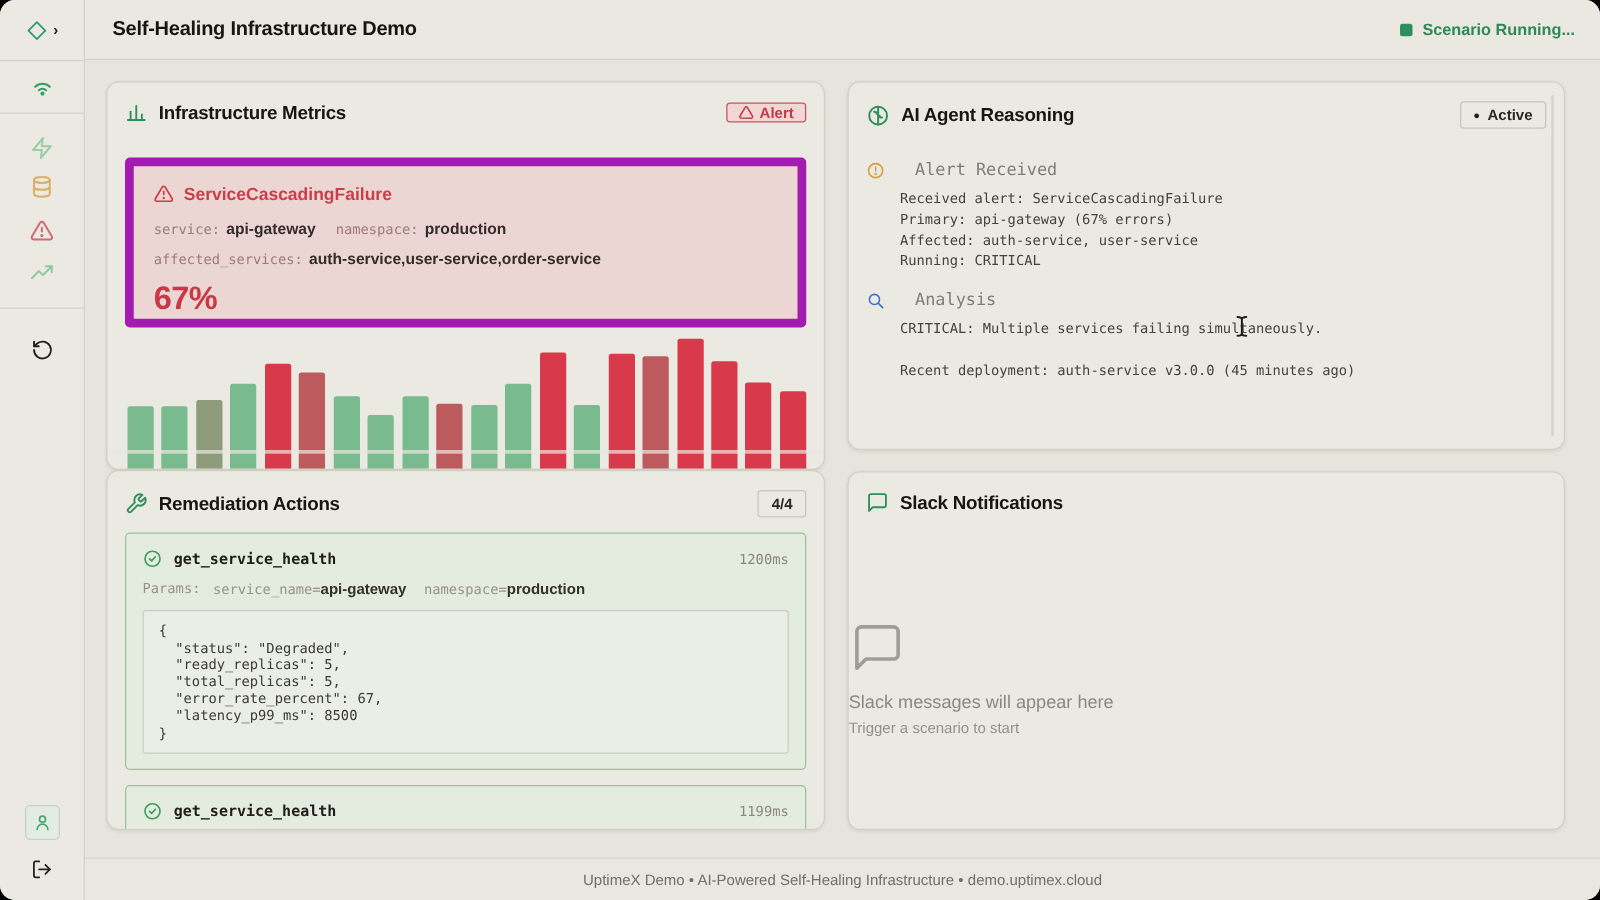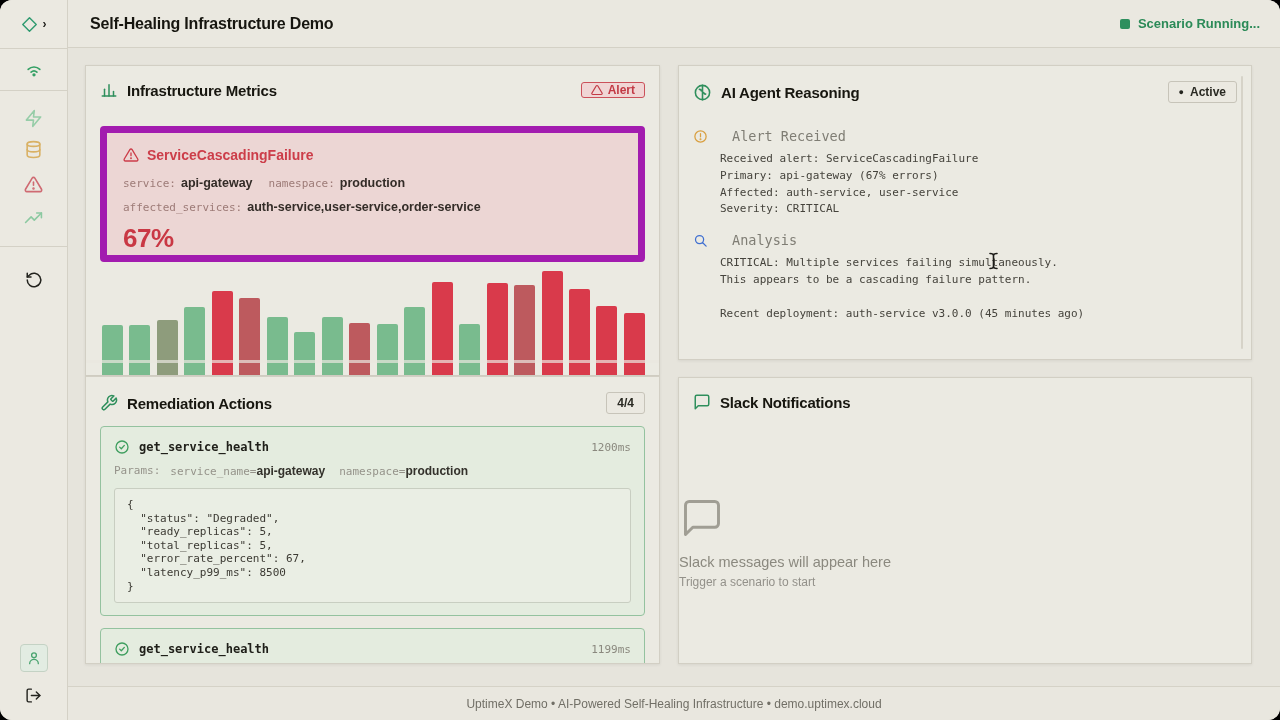--- a/index.html
+++ b/index.html
@@ -17,21 +17,21 @@
   .user-box { position:absolute; left:20px; bottom:48px; width:28px; height:28px; border:1px solid #c4d2c4; background:#e2ece2; border-radius:4px; display:flex; align-items:center; justify-content:center; }
 
   
   .topbar { position:absolute; left:68px; right:0; top:0; height:48px; background:#eae8e0; border-bottom:1px solid #d4d1c6; display:flex; align-items:center; padding:0 20px 0 22px; }
   .topbar .title { font-size:16px; font-weight:bold; color:#16150f; letter-spacing:-0.2px; }
   .topbar .status { margin-left:auto; display:flex; align-items:center; gap:8px; color:#2b8a57; font-size:13px; font-weight:bold; }
   .status-square { width:10px; height:10px; background:#2e8f5e; border-radius:2px; }
 
   
   .content { position:absolute; left:68px; right:0; top:48px; bottom:34px; background:#e6e4dc; }
-  .panel { position:absolute; background:#ebeae2; border:1px solid #d2cfc4; border-radius:0; box-shadow:0 1px 3px rgba(0,0,0,0.07); }
+  .panel { position:absolute; background:#ebeae2; border:1px solid #d2cfc4; border-radius:10px; box-shadow:0 1px 3px rgba(0,0,0,0.07); }
   .panel-head { display:flex; align-items:center; gap:9px; padding:15px 14px 0 14px; }
   .panel-title { font-size:15px; font-weight:bold; color:#17160f; letter-spacing:-0.2px; }
   .badge-plain { margin-left:auto; background:#ebe9e1; border:1px solid #c7c4b9; border-radius:3px; padding:3px 10px; font-size:12px; color:#2a2a23; font-weight:bold; display:flex; align-items:center; gap:6px; }
   .badge-alert { margin-left:auto; background:#f0d6d5; border:1px solid #cb515a; border-radius:3px; padding:0 9px; font-size:12px; color:#c23a45; font-weight:bold; display:flex; align-items:center; gap:5px; }
   .dot { font-size:9px; color:#24241e; }
 
   #metrics-panel    { left:17px; top:17px;  width:575px; height:311px; overflow:hidden; }
   #remediation-panel{ left:17px; top:328px; width:575px; height:288px; overflow:hidden; }
   #reasoning-panel  { left:610px; top:17px; width:574px; height:295px; overflow:hidden; }
   #slack-panel      { left:610px; top:329px; width:574px; height:287px; overflow:hidden; }
@@ -306,34 +306,33 @@
                 <circle cx="12" cy="12" r="9"></circle>
                 <line x1="12" y1="7.5" x2="12" y2="12.5"></line>
                 <circle cx="12" cy="16.2" r="0.6" fill="#d99f3f"></circle>
               </svg>
             <span>Alert Received</span>
           </div>
           <div class="mlines">
               <div class="mline">Received alert: ServiceCascadingFailure</div>
               <div class="mline">Primary: api-gateway (67% errors)</div>
               <div class="mline">Affected: auth-service, user-service</div>
-              <div class="mline">Severity: CRITICAL</div>
+              <div class="mline">Running: CRITICAL</div>
             </div>
         </div>
         <div class="sect">
           <div class="sect-head">
             <svg width="15" height="15" viewBox="0 0 24 24" fill="none" stroke="#3f6fd1" stroke-width="2" stroke-linecap="round">
                 <circle cx="10.5" cy="10.5" r="6.5"></circle>
                 <line x1="15.5" y1="15.5" x2="21" y2="21"></line>
               </svg>
             <span>Analysis</span>
           </div>
           <div class="mlines">
               <div class="mline">CRITICAL: Multiple services failing simultaneously.</div>
-              <div class="mline">This appears to be a cascading failure pattern.</div>
               <div class="mline">&nbsp;</div>
               <div class="mline">Recent deployment: auth-service v3.0.0 (45 minutes ago)</div>
               <div class="mline">&nbsp;</div>
             </div>
         </div>
       </div>
       <div class="scroll-line"></div>
     </section>
 
     <section class="panel" id="slack-panel">

